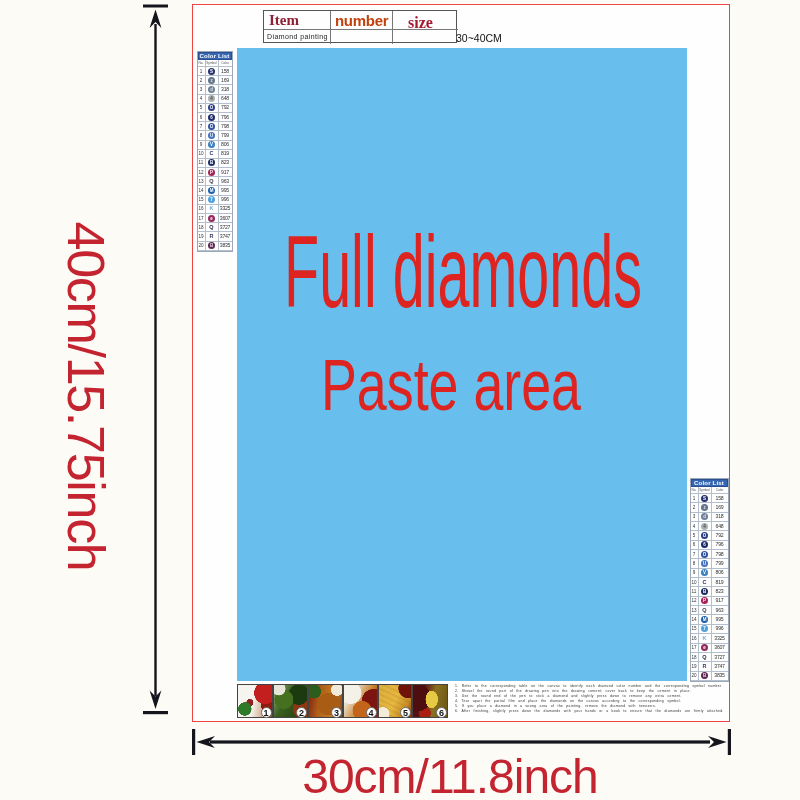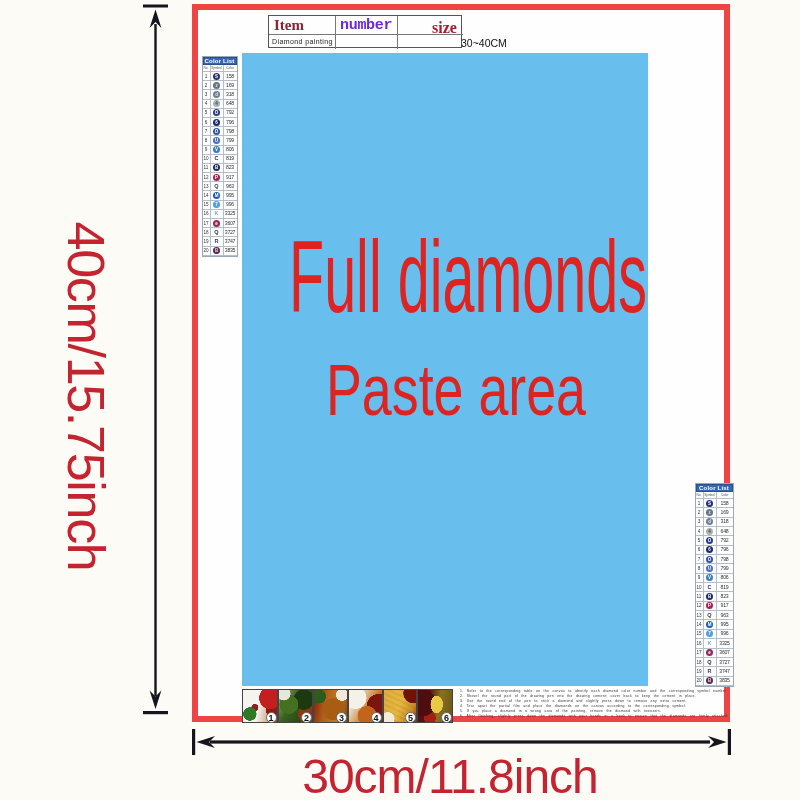--- a/index.html
+++ b/index.html
@@ -1,39 +1,39 @@
 <!DOCTYPE html>
 <html><head>
 <meta charset="utf-8">
 <style>
 * { margin:0; padding:0; box-sizing:border-box; }
 html,body { width:800px; height:800px; }
 body { background:#fcfbf6; font-family:"Liberation Sans", sans-serif; position:relative; overflow:hidden; }
 
 
 .sheet { position:absolute; left:192px; top:4px; width:538px; height:718px;
-  background:#fefefe; border:6px solid #ef4444;padding-left:48px; }
+  background:#fefefe; border:1px solid #ef4444;padding-left:48px; }
 
 
 .ttable { position:absolute; left:70px; top:5px; width:194px; height:33px;
   border:1px solid #555; }
 .ttable .vline1 { position:absolute; left:66px; top:0; width:1px; height:33px; background:#777; }
 .ttable .vline2 { position:absolute; left:128px; top:0; width:1px; height:33px; background:#777; }
 .ttable .hline { position:absolute; left:0; top:18px; width:194px; height:1px; background:#777; }
 .ttable .item { position:absolute; left:5px; top:1px; font-family:"Liberation Serif", serif; font-weight:bold;
   font-size:15px; color:#8e2136; }
-.ttable .numb { position:absolute; left:71px; top:1px; font-family:Liberation Mono, monospace; font-weight:bold;
-  font-size:15px; color:#6d28d9; letter-spacing:-0.3px; }
-.ttable .size { position:absolute; left:163px; top:3px; font-family:"Liberation Serif", serif; font-weight:bold;
+.ttable .numb { position:absolute; left:71px; top:1px; font-family:Liberation Sans, sans-serif; font-weight:bold;
+  font-size:15px; color:#c2410c; letter-spacing:-0.3px; }
+.ttable .size { position:absolute; left:144px; top:3px; font-family:"Liberation Serif", serif; font-weight:bold;
   font-size:16px; color:#a31c30; }
 .ttable .dpaint { position:absolute; left:3px; top:22px; font-size:7px; color:#222; letter-spacing:0.4px; }
 .ttable .scm { position:absolute; left:147px; top:21px; font-size:10.5px; color:#111;margin-left:45px; }
 
 
-.blue { position:absolute; left:44px; top:43px; width:406px; height:633px; background:#68beed; }
+.blue { position:absolute; left:44px; top:43px; width:450px; height:633px; background:#68beed; }
 
 
 .clist { position:absolute; width:36px; background:#fff; border:1px solid #9aa8b8; font-family:"Liberation Sans", sans-serif; }
 .clist.left { left:3.5px; top:45.5px; }
 .clist.right { left:496.5px; top:472.5px; width:39px; }
 .clhead { height:8.5px; background:#3566b2; border:1px solid #2a4f8f; color:#fff; font-size:6px; font-weight:bold;
   text-align:center; line-height:6.5px; letter-spacing:0.2px; }
 .clsub { height:7px; display:flex; font-size:3.2px; color:#555; border-bottom:0.5px solid #b3bfcc; }
 .clrow { height:9.2px; display:flex; font-size:5.5px; color:#222; border-bottom:0.5px solid #b3bfcc; align-items:center; }
 .clist.right .clrow { height:9.35px; }

